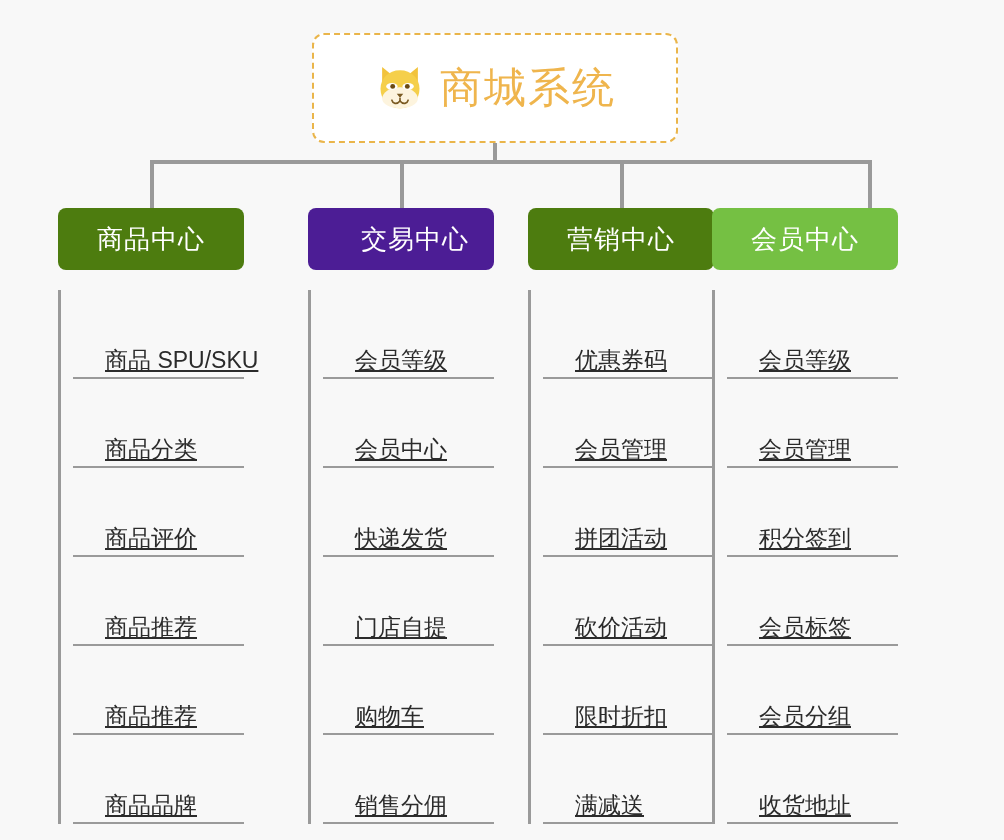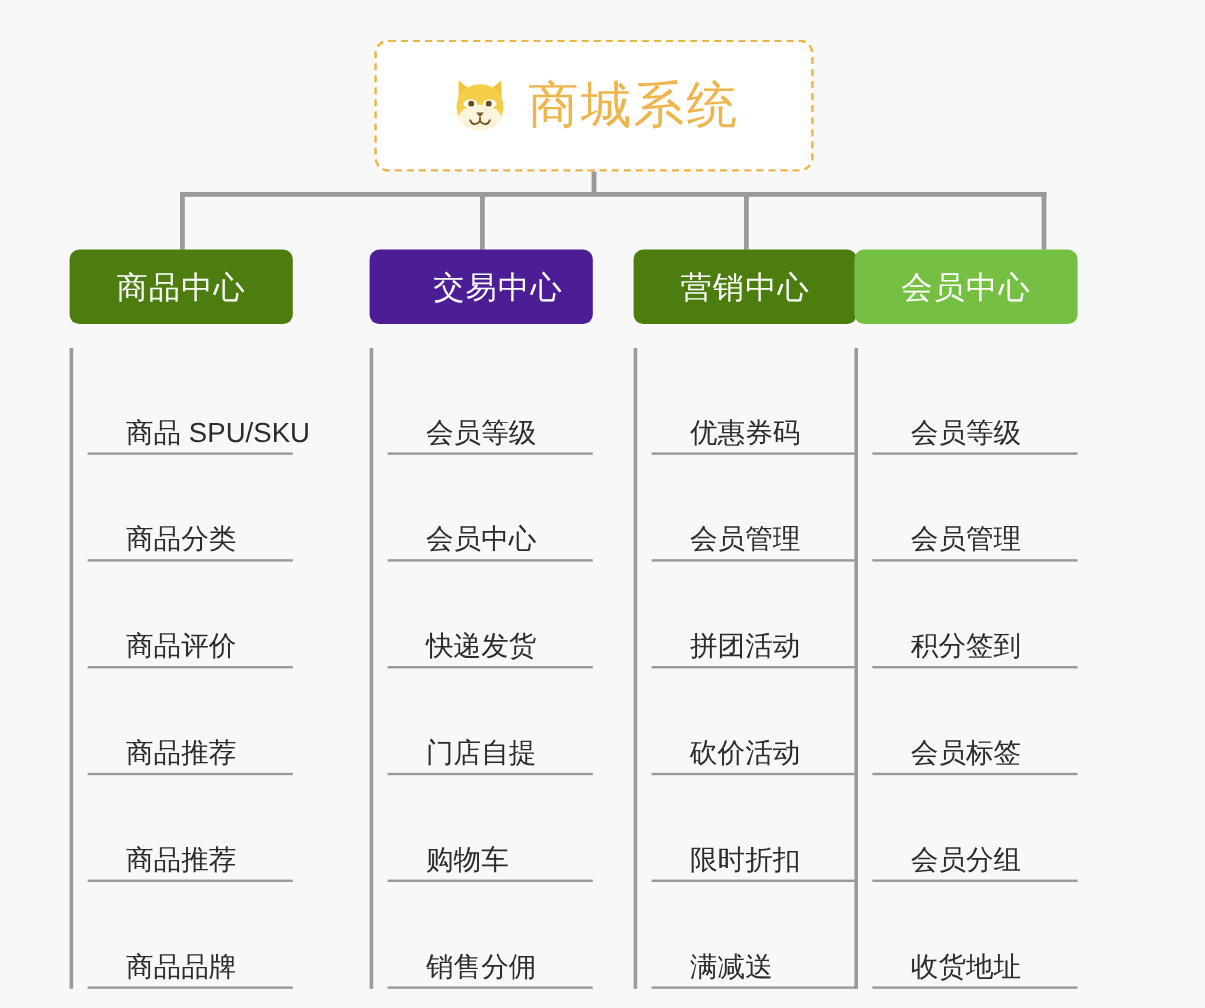--- a/index.html
+++ b/index.html
@@ -124,20 +124,21 @@
     bottom: 0;
     height: 2px;
     background: #9a9a9a;
     width: 100%;
   }
   .leaf-label {
     font-size: 23px;
     color: #2b2b2b;
     white-space: nowrap;
     line-height: 1.1;
+    text-decoration: underline;
   }
 </style>
 </head>
 <body style="background: rgb(248, 248, 248);">
 
 <div id="canvas">
 
   <div class="root-node" style="border-color: rgb(234, 181, 74); background: rgb(255, 255, 255);">
     <svg class="root-emoji" viewBox="0 0 64 64">
       <path d="M10 6 L10 26 L22 16 Z" fill="#f2c33c"></path>

